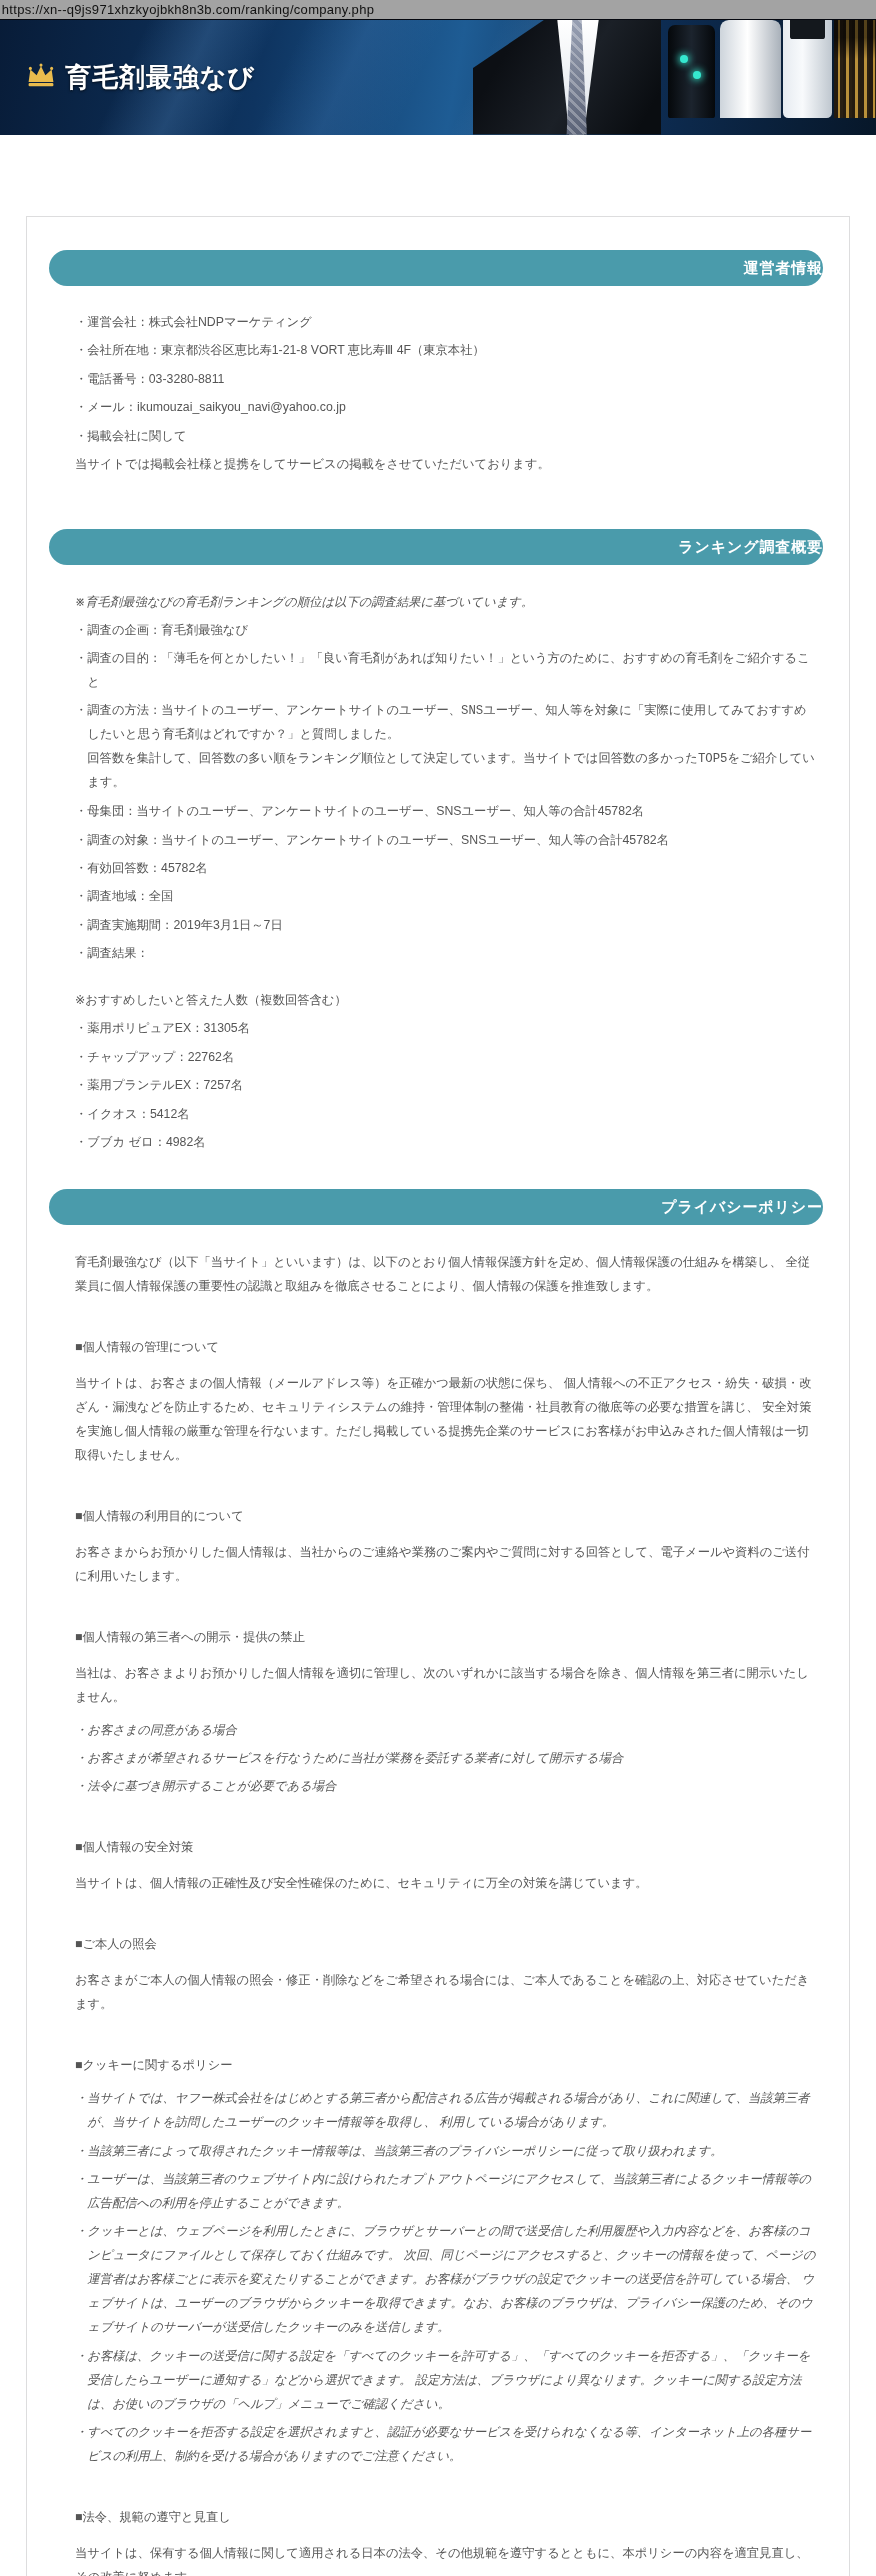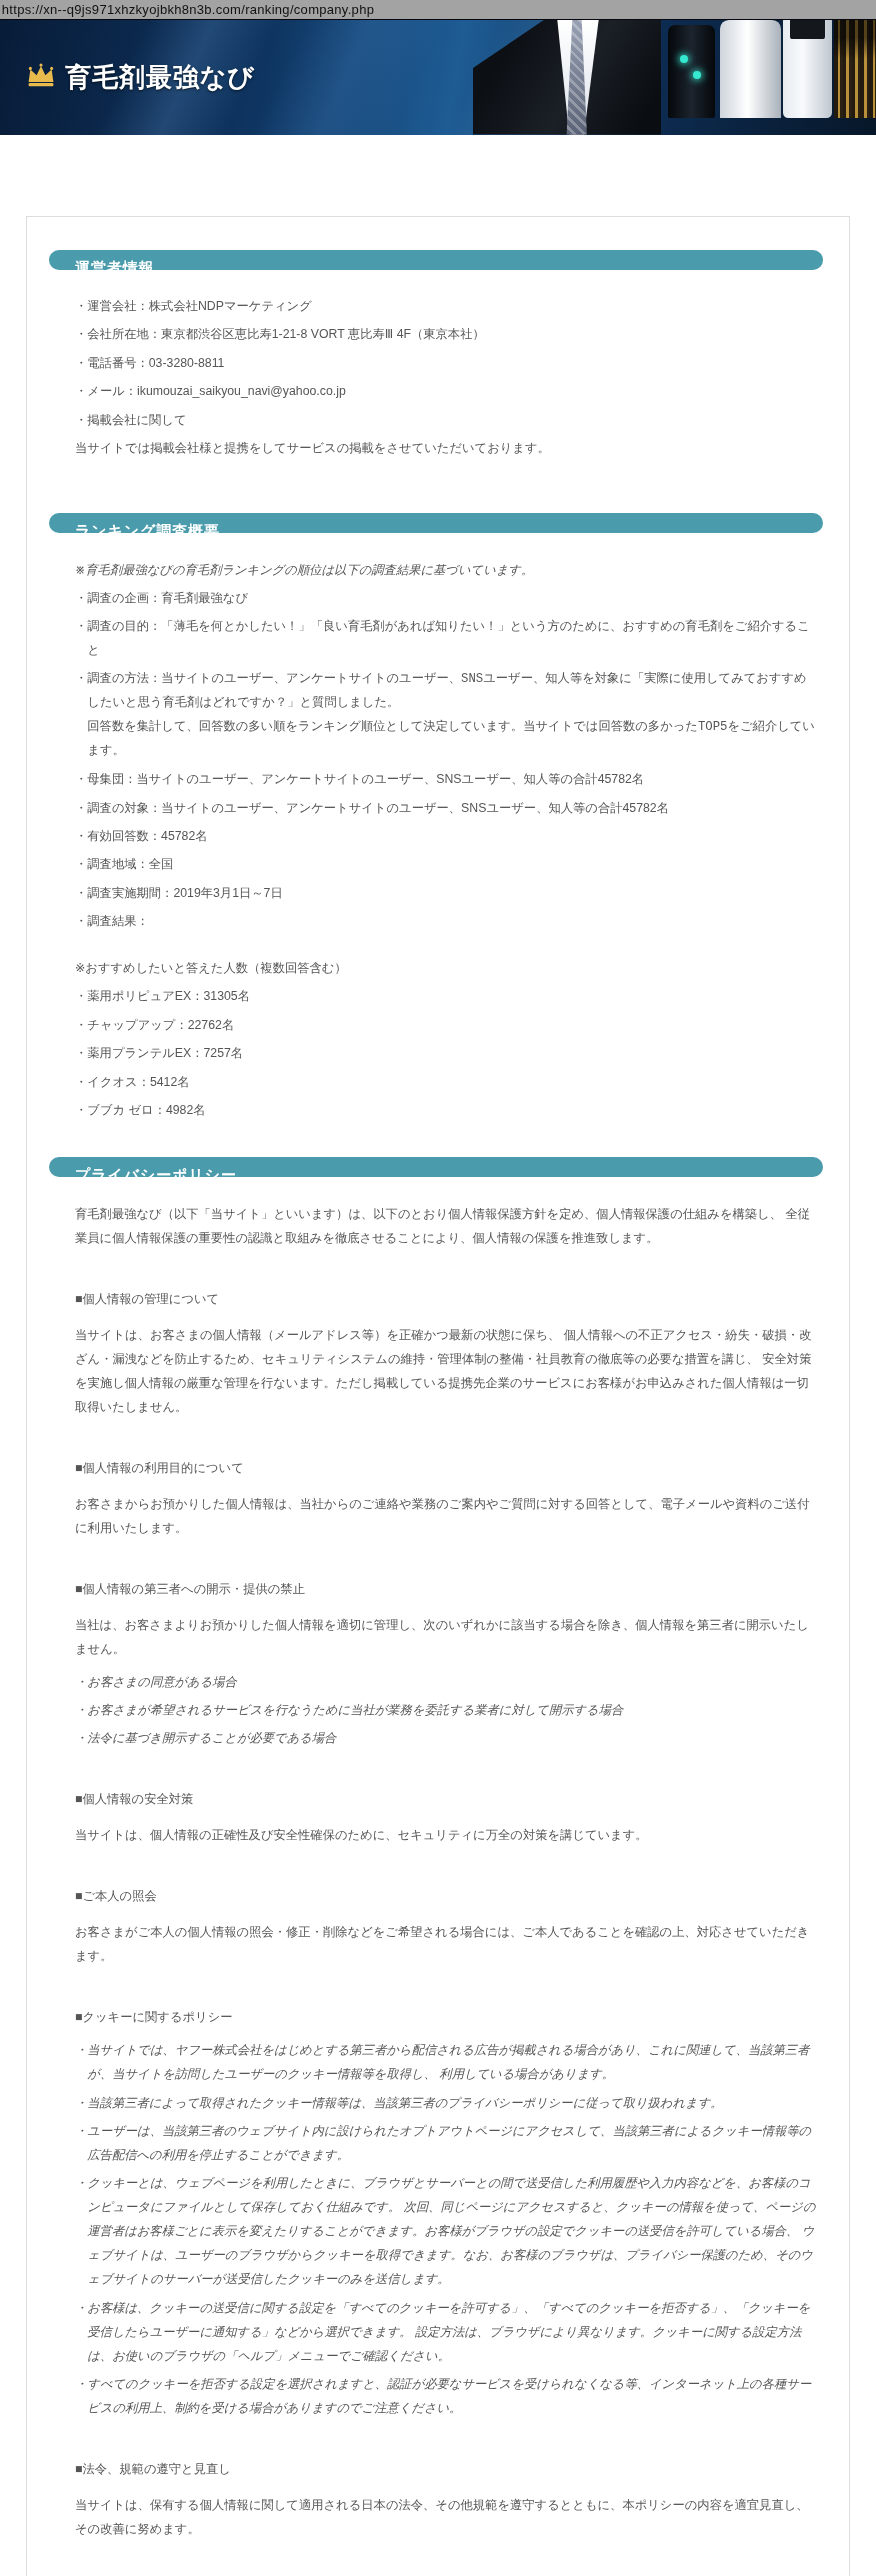--- a/index.html
+++ b/index.html
@@ -97,24 +97,25 @@
   }
 
   
   .card {
     margin: 81px 26px 0 26px;
     background:#ffffff;
     border:0.9px solid #ddddde;
     padding: 33px 26px 40px 22px;
   }
   .sec-h {
-    height:20px; line-height:36px; border-radius:18.4px;
+    height:36px; line-height:36px; border-radius:18.4px;
     background:#4a9bab; color:#ffffff;
     font-size:15px; font-weight:bold; letter-spacing:0.9px;
     padding-left:26px;
+    text-align:right;
   }
   .sec-gap2 { margin-top:53px; }
   .sec-gap3 { margin-top:35px; }
   .sec-body { padding: 24.5px 4.4px 0 26px; font-size:12.3px; line-height:24px; }
   .li { padding-left:12.3px; text-indent:-12.3px; margin-bottom:4.4px; }
   .preline { white-space: pre-line; font-family: Liberation Mono, monospace; }
   .note { }
   .lead { margin-bottom:4.4px;font-style:italic; }
   .result-note { margin-top:23px; margin-bottom:4.4px; }
   .p-block-h { margin-top:37px; }

